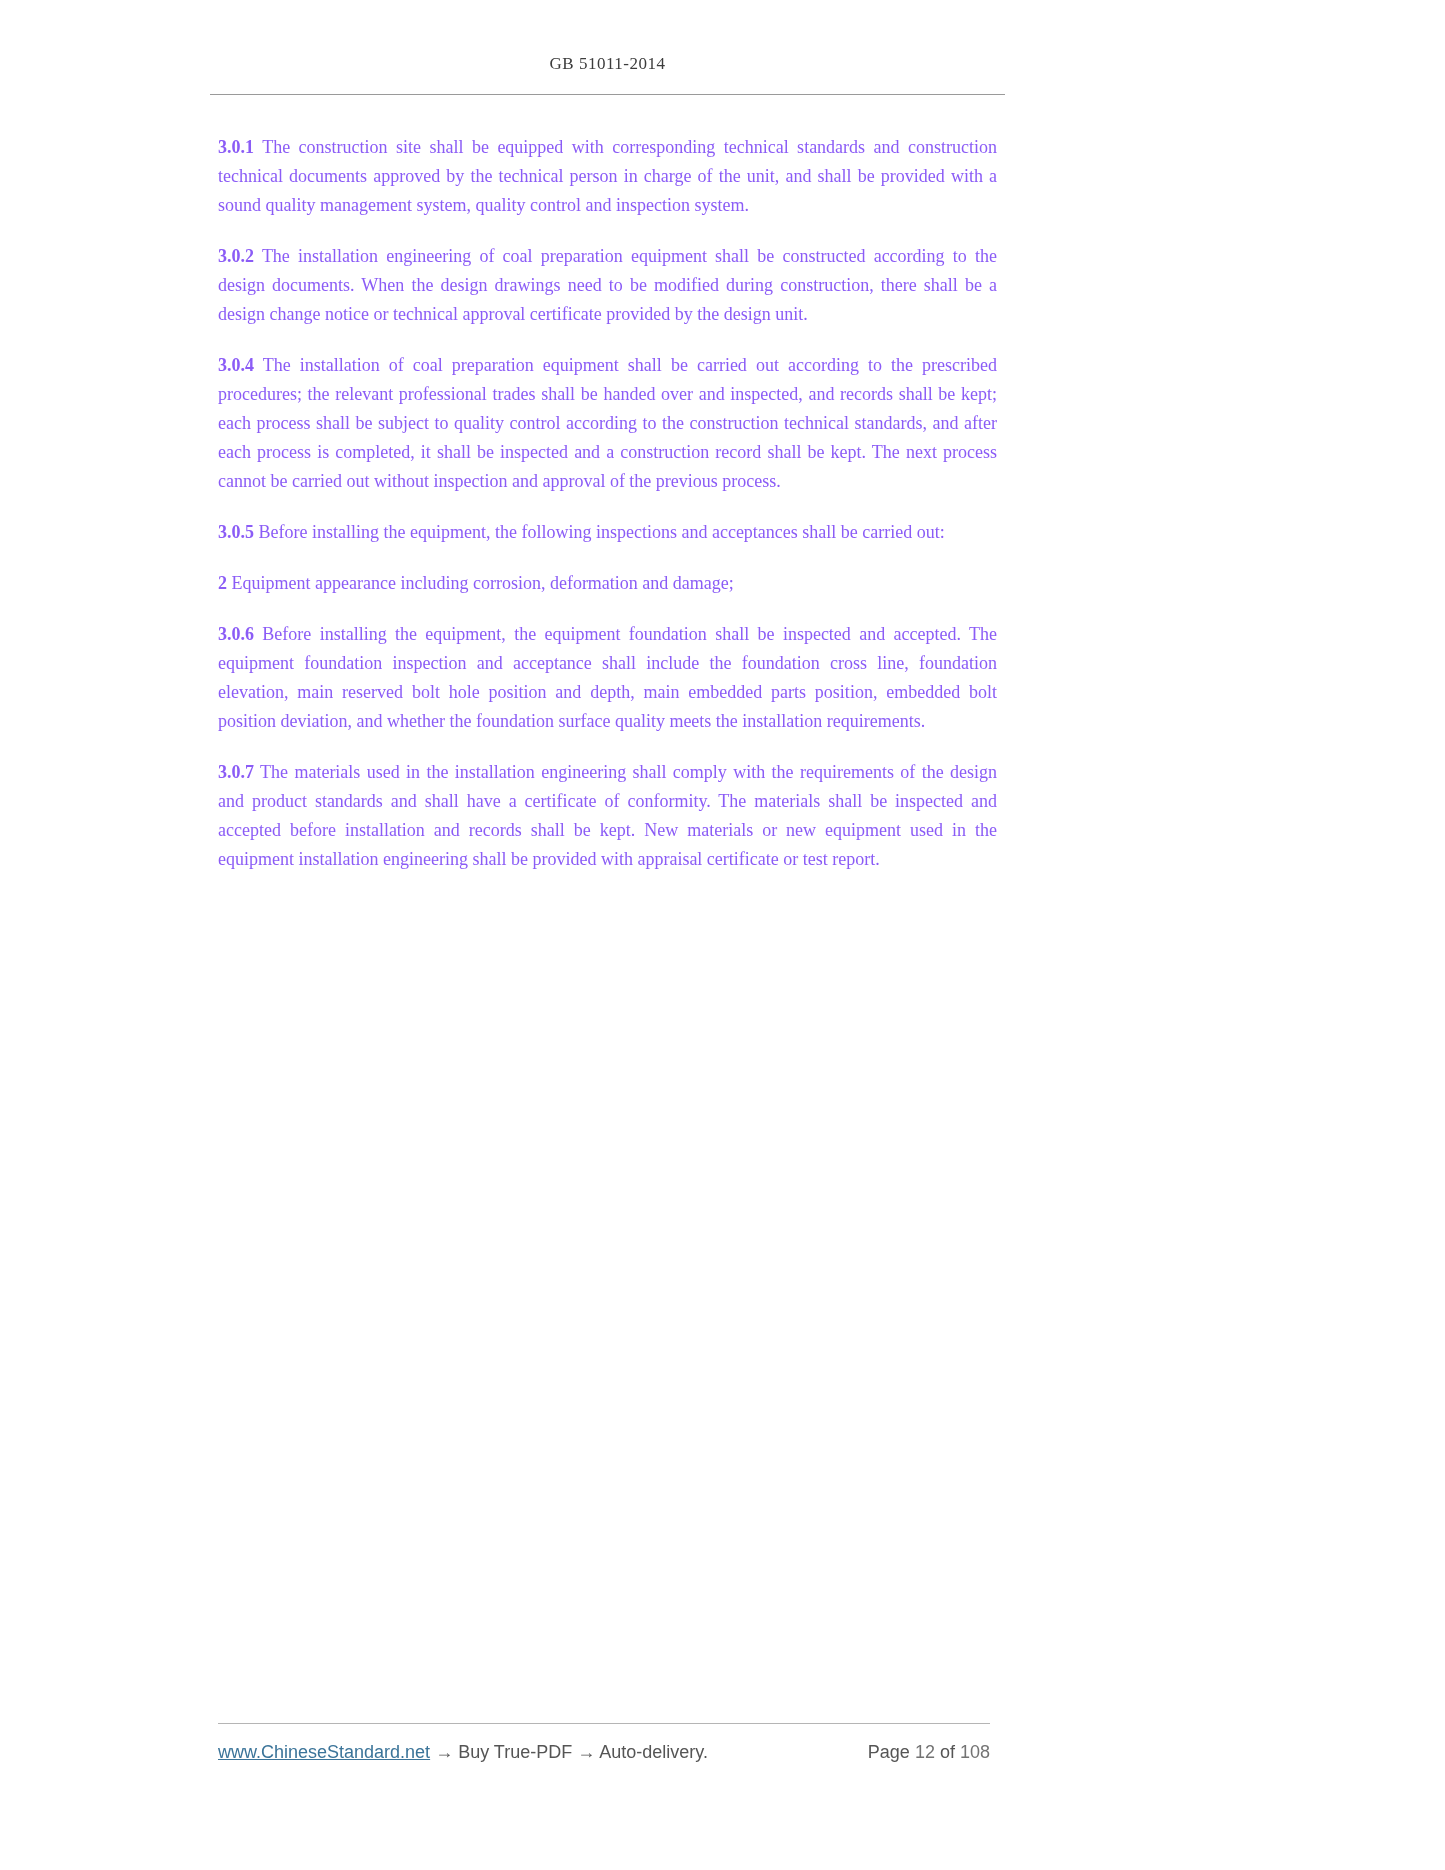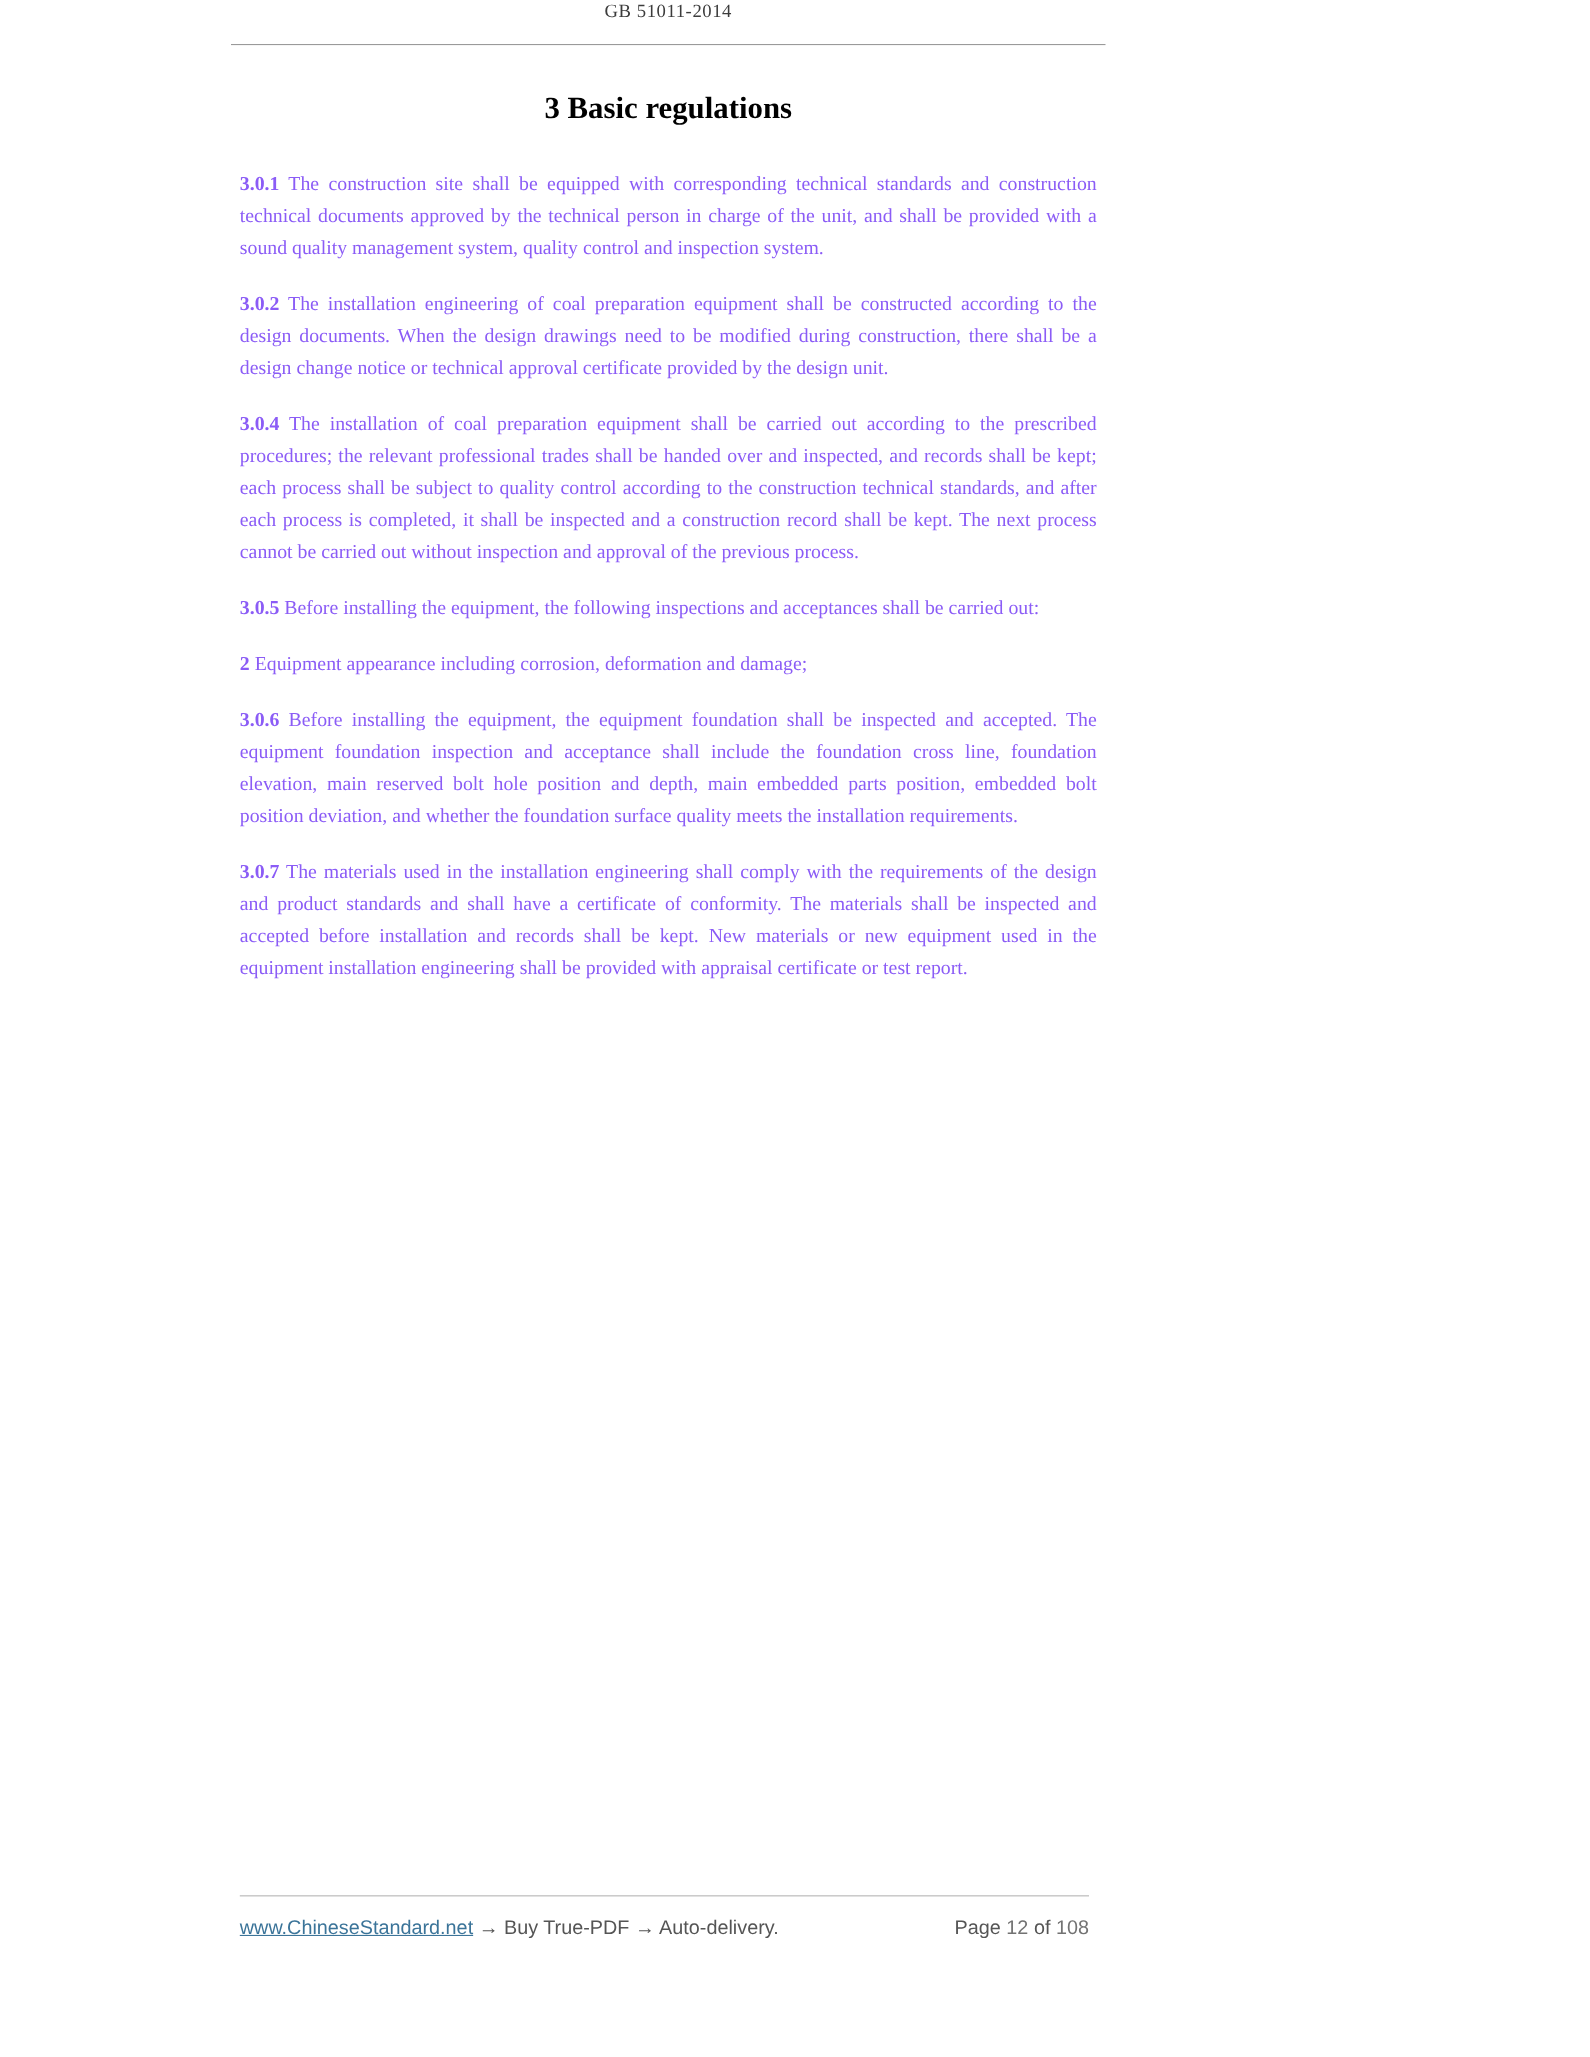--- a/index.html
+++ b/index.html
@@ -12,20 +12,21 @@
     overflow: hidden;
   }
   .page-content {
     position: absolute;
     left: 210px;
     top: 0;
     width: 795px;
   }
   .doc-header {
     text-align: center;
+    padding-top: 54px;
     font-size: 17px;
     color: #3c3c3c;
     letter-spacing: 0.5px;
   }
   .header-rule {
     border: none;
     border-top: 1px solid #9a9a9a;
     margin-top: 20px;
   }
   .doc-title {
@@ -80,21 +81,20 @@
   .page-indicator .strong { font-weight: normal; color: #737373; }
 </style>
 </head>
 <body>
 
 <div class="page-content">
 
   <div class="doc-header">GB 51011-2014</div>
   <hr class="header-rule">
 
-  <h1 class="doc-title">3 Basic regulations</h1>
 
   <div class="body-text">
 
     <p class="para"><span class="para-num">3.0.1</span> <span>The construction site shall be equipped with corresponding technical standards and construction technical documents approved by the technical person in charge of the unit, and shall be provided with a sound quality management system, quality control and inspection system.</span></p>
 
     <p class="para"><span class="para-num">3.0.2</span> <span>The installation engineering of coal preparation equipment shall be constructed according to the design documents. When the design drawings need to be modified during construction, there shall be a design change notice or technical approval certificate provided by the design unit.</span></p>
 
 
     <p class="para"><span class="para-num">3.0.4</span> <span>The installation of coal preparation equipment shall be carried out according to the prescribed procedures; the relevant professional trades shall be handed over and inspected, and records shall be kept; each process shall be subject to quality control according to the construction technical standards, and after each process is completed, it shall be inspected and a construction record shall be kept. The next process cannot be carried out without inspection and approval of the previous process.</span></p>
 

